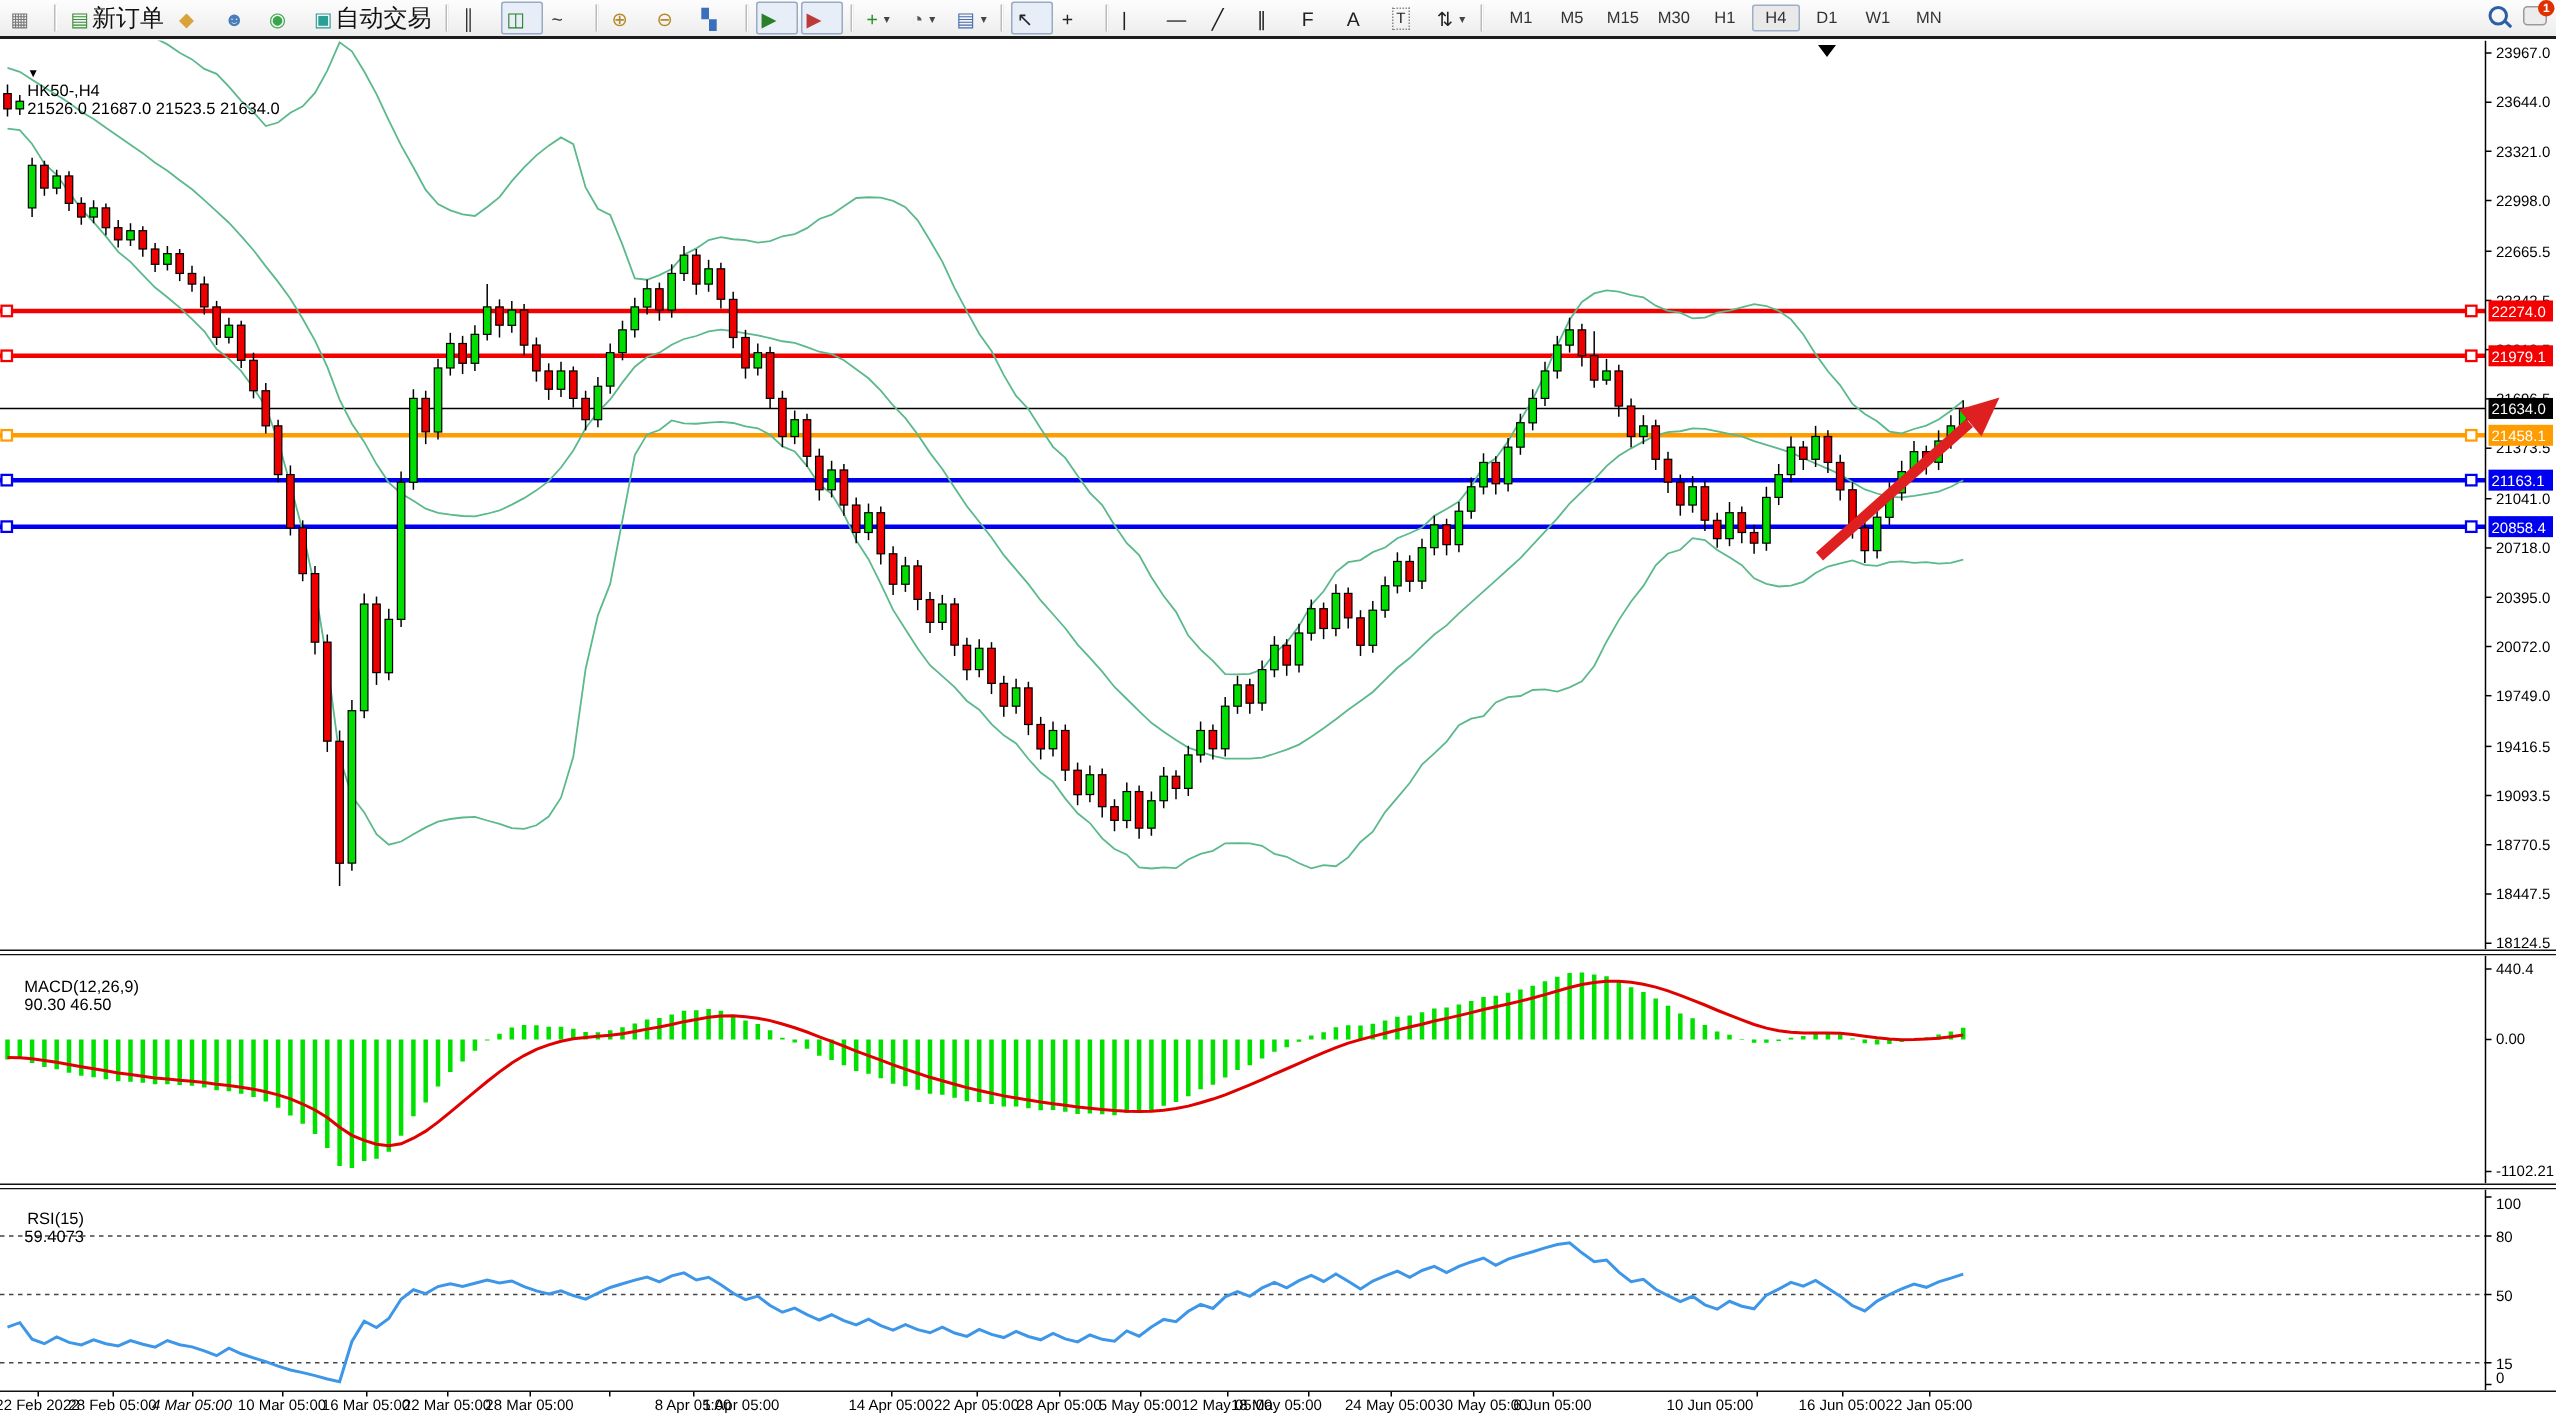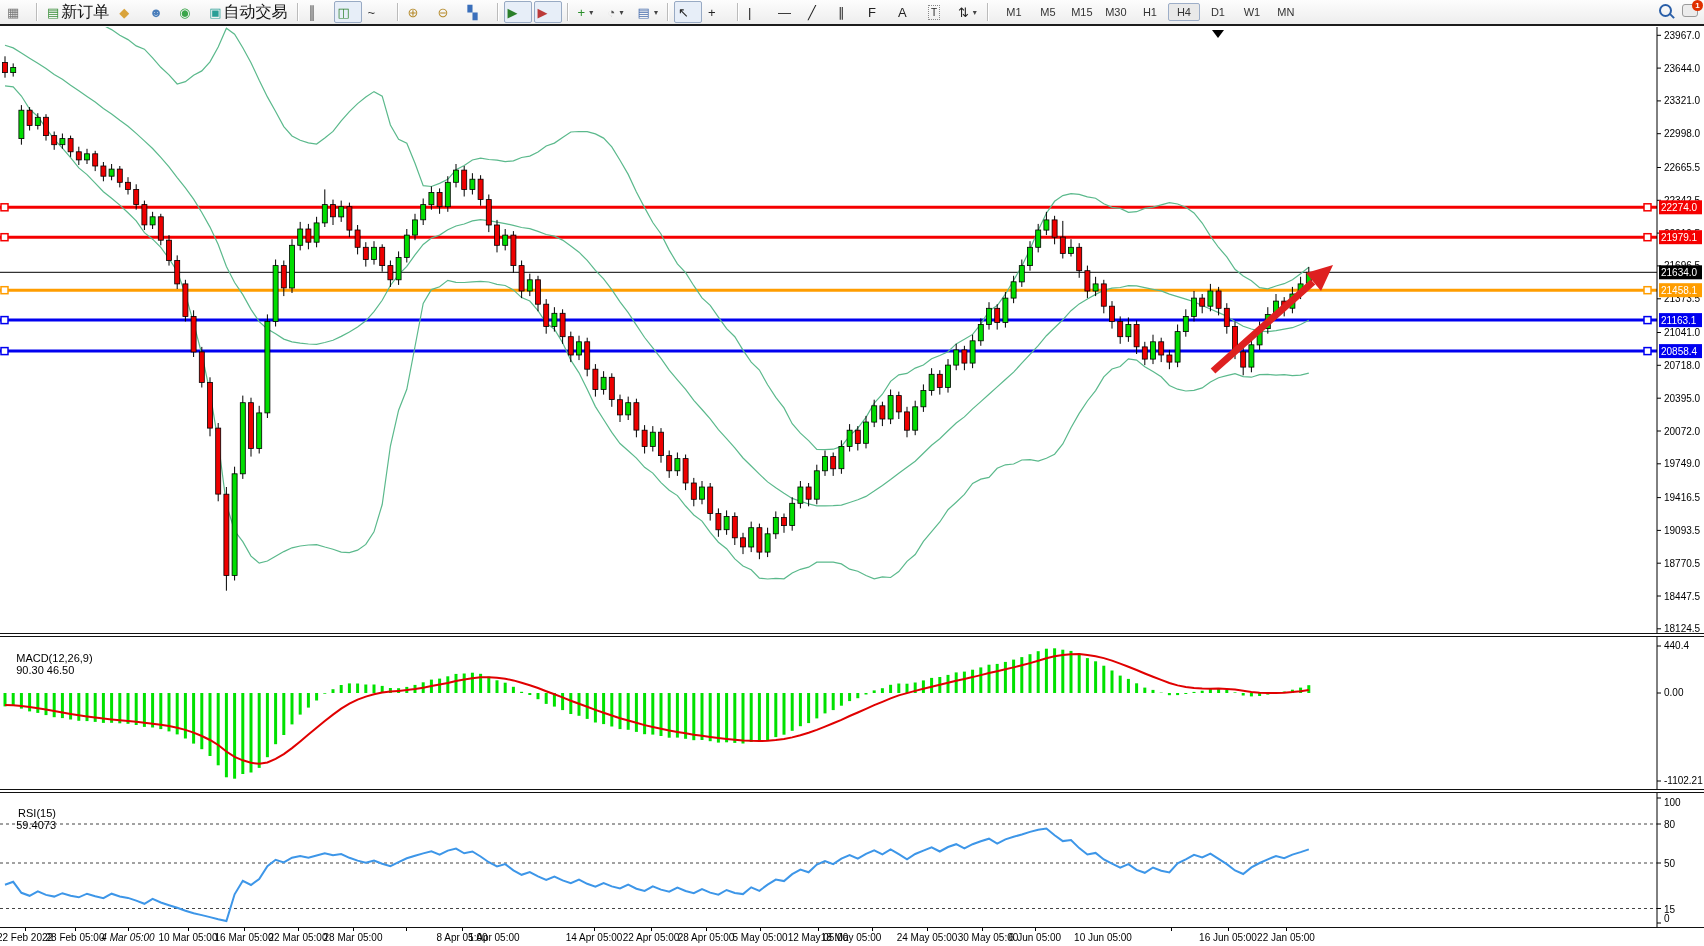--- a/index.html
+++ b/index.html
@@ -548,20 +548,25 @@
         <rect x="1644" y="289.6" width="7" height="7" fill="#fff" stroke="#0000f0" stroke-width="1.5"></rect>
         <rect x="1" y="289.6" width="7" height="7" fill="#fff" stroke="#0000f0" stroke-width="1.5"></rect>
         <rect x="1659" y="286.1" width="43" height="14" fill="#0000f0"></rect>
         <text x="1661" y="297.1" font-size="10" fill="#fff">21163.1</text>
         <rect x="1644" y="320.6" width="7" height="7" fill="#fff" stroke="#0000f0" stroke-width="1.5"></rect>
         <rect x="1" y="320.6" width="7" height="7" fill="#fff" stroke="#0000f0" stroke-width="1.5"></rect>
         <rect x="1659" y="317.1" width="43" height="14" fill="#0000f0"></rect>
         <text x="1661" y="328.1" font-size="10" fill="#fff">20858.4</text>
       </svg>
   </div>
+  <div class="pane-header" style="left:6px;top:31px;">
+    <span class="tri">▼</span>
+    <span>HK50-,H4</span>
+    <span>21526.0 21687.0 21523.5 21634.0</span>
+  </div>
 
   <div class="sep" style="top:633px;"></div>
 
   <div class="pane" style="top:637px;height:152px;">
     <svg id="macd-svg" width="1704" height="152">
         <line x1="5.0" y1="56.0" x2="5.0" y2="69.4" stroke="#00e100" stroke-width="3"></line>
         <line x1="13.2" y1="56.0" x2="13.2" y2="69.0" stroke="#00e100" stroke-width="3"></line>
         <line x1="21.4" y1="56.0" x2="21.4" y2="71.6" stroke="#00e100" stroke-width="3"></line>
         <line x1="29.6" y1="56.0" x2="29.6" y2="74.4" stroke="#00e100" stroke-width="3"></line>
         <line x1="37.8" y1="56.0" x2="37.8" y2="75.9" stroke="#00e100" stroke-width="3"></line>
@@ -792,20 +797,20 @@
       <div class="time-label" style="left: 818px;">12 May 05:00</div>
       <div class="time-tick" style="left: 872px;"></div>
       <div class="time-label" style="left: 851px;">18 May 05:00</div>
       <div class="time-tick" style="left: 927px;"></div>
       <div class="time-label" style="left: 927px;">24 May 05:00</div>
       <div class="time-tick" style="left: 982px;"></div>
       <div class="time-label" style="left: 988px;">30 May 05:00</div>
       <div class="time-tick" style="left: 1035px;"></div>
       <div class="time-label" style="left: 1035px;">6 Jun 05:00</div>
       <div class="time-tick" style="left: 1171px;"></div>
-      <div class="time-label" style="left: 1103px;">10 Jun 05:00</div>
+      <div class="time-label" style="left: 1140px;">10 Jun 05:00</div>
       <div class="time-tick" style="left: 1228px;"></div>
       <div class="time-label" style="left: 1228px;">16 Jun 05:00</div>
       <div class="time-tick" style="left: 1286px;"></div>
       <div class="time-label" style="left: 1286px;">22 Jan 05:00</div>
     </div>
 
 </div>
 
 </body></html>

